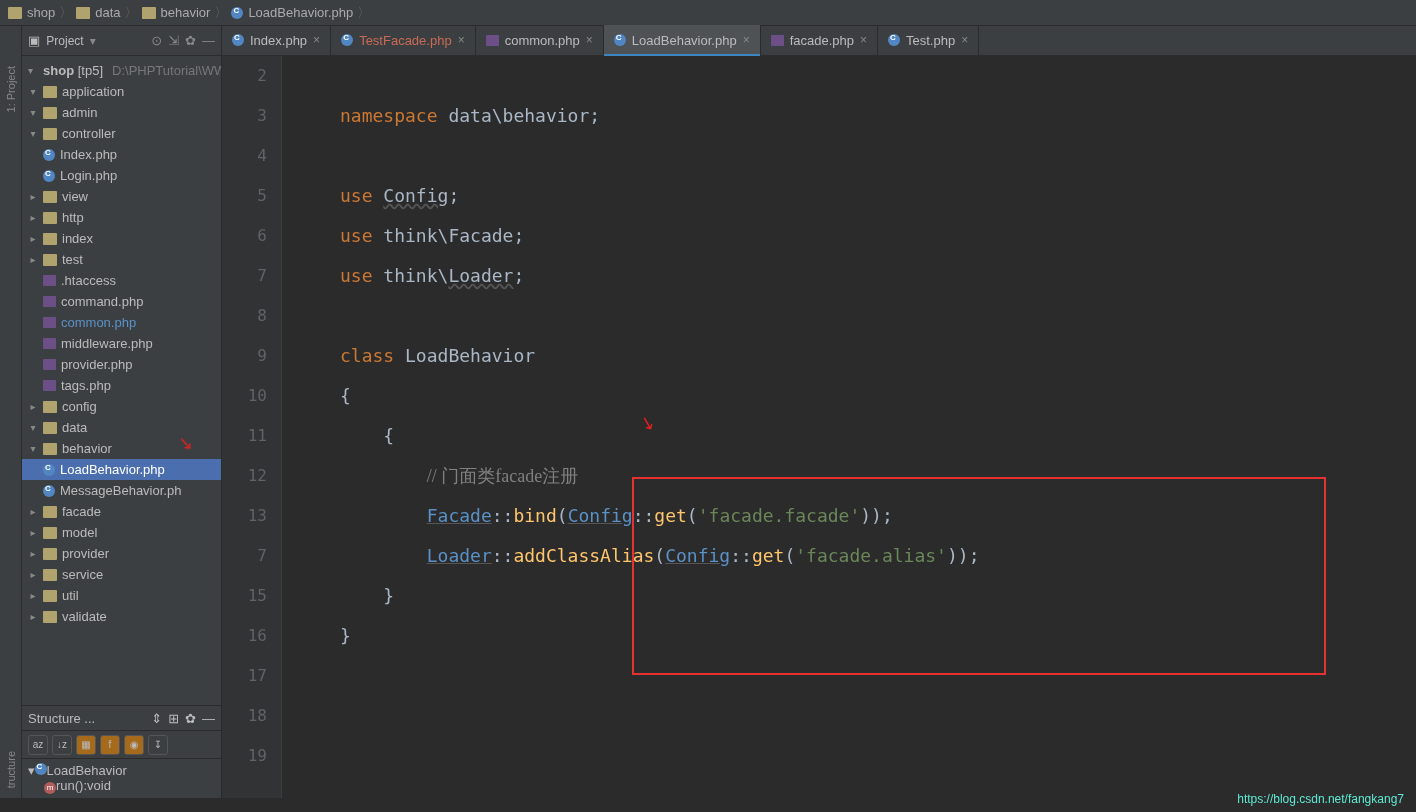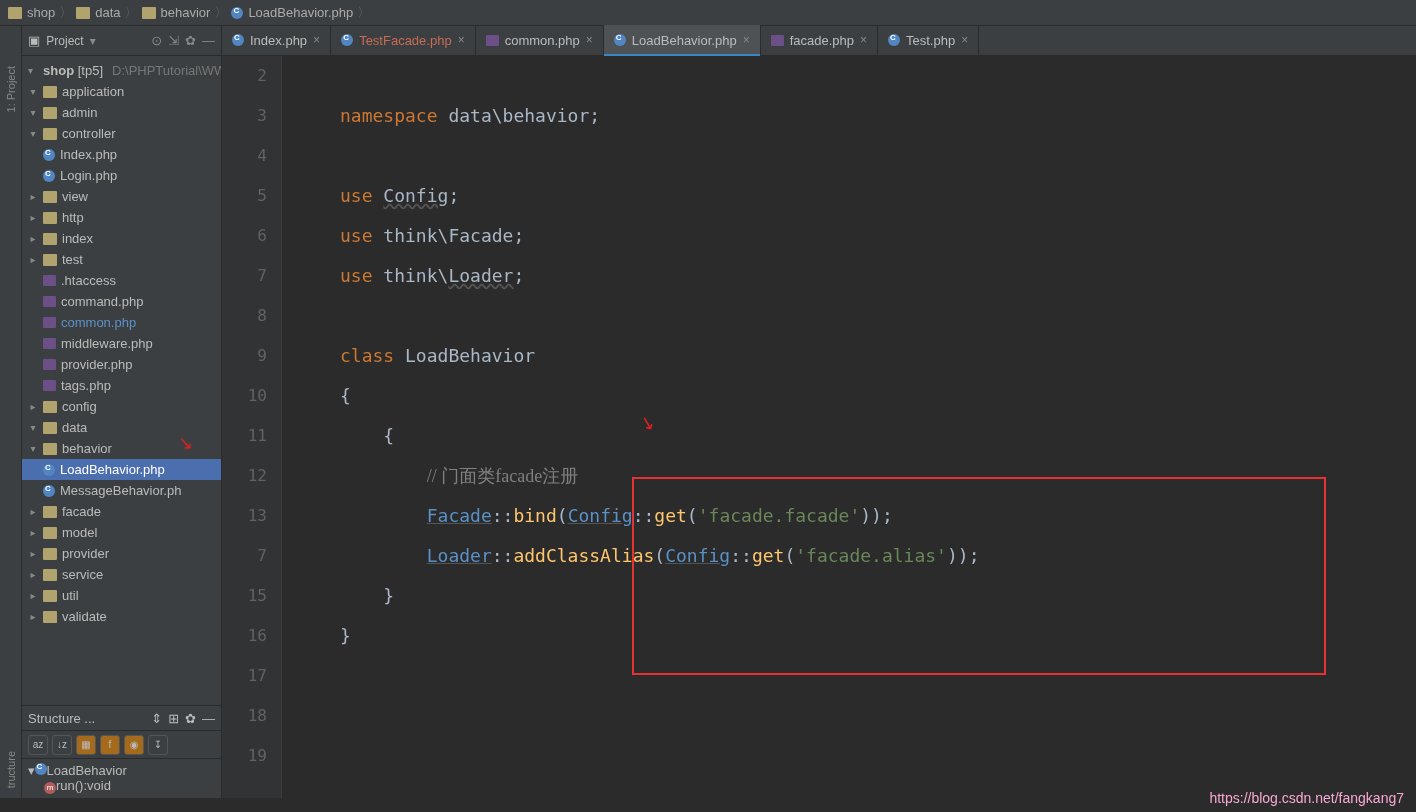--- a/index.html
+++ b/index.html
@@ -90,21 +90,21 @@
 .cls{color:#a9b7c6;}
 .fn{color:#ffc66d;}
 .str{color:#6a8759;}
 .com{color:#808080;font-family:Liberation Serif, serif;}
 .link{color:#5a91c7;text-decoration:underline;text-decoration-color:#555;}
 .underln{text-decoration:underline wavy #555;}
 
 .red-box{position:absolute;left:410px;top:451px;width:694px;height:198px;border:2px solid #e83131;pointer-events:none;}
 .arrow1{position:absolute;left:178px;top:432px;color:#e02020;font-size:18px;transform:rotate(5deg)}
 .arrow2{position:absolute;left:640px;top:412px;color:#e02020;font-size:18px;transform:rotate(15deg)}
-.watermark{position:absolute;right:12px;bottom:6px;color:#f9a8d4;font-size:14px;font-family:Arial;}
+.watermark{position:absolute;right:12px;bottom:6px;color:#5eead4;font-size:12px;font-family:Arial;}
 
 .panel-header .icon-sm, .structure-header .icon-sm{font-size:12px;color:#888;}
 .m-icon{width:12px;height:12px;border-radius:50%;background:#b05c5c;display:inline-block;text-align:center;color:#fff;font-size:8px;line-height:12px;}
 </style>
 </head>
 <body>
 
 <div class="breadcrumb">
   <span class="crumb">
       <span class="folder-icon"></span>

